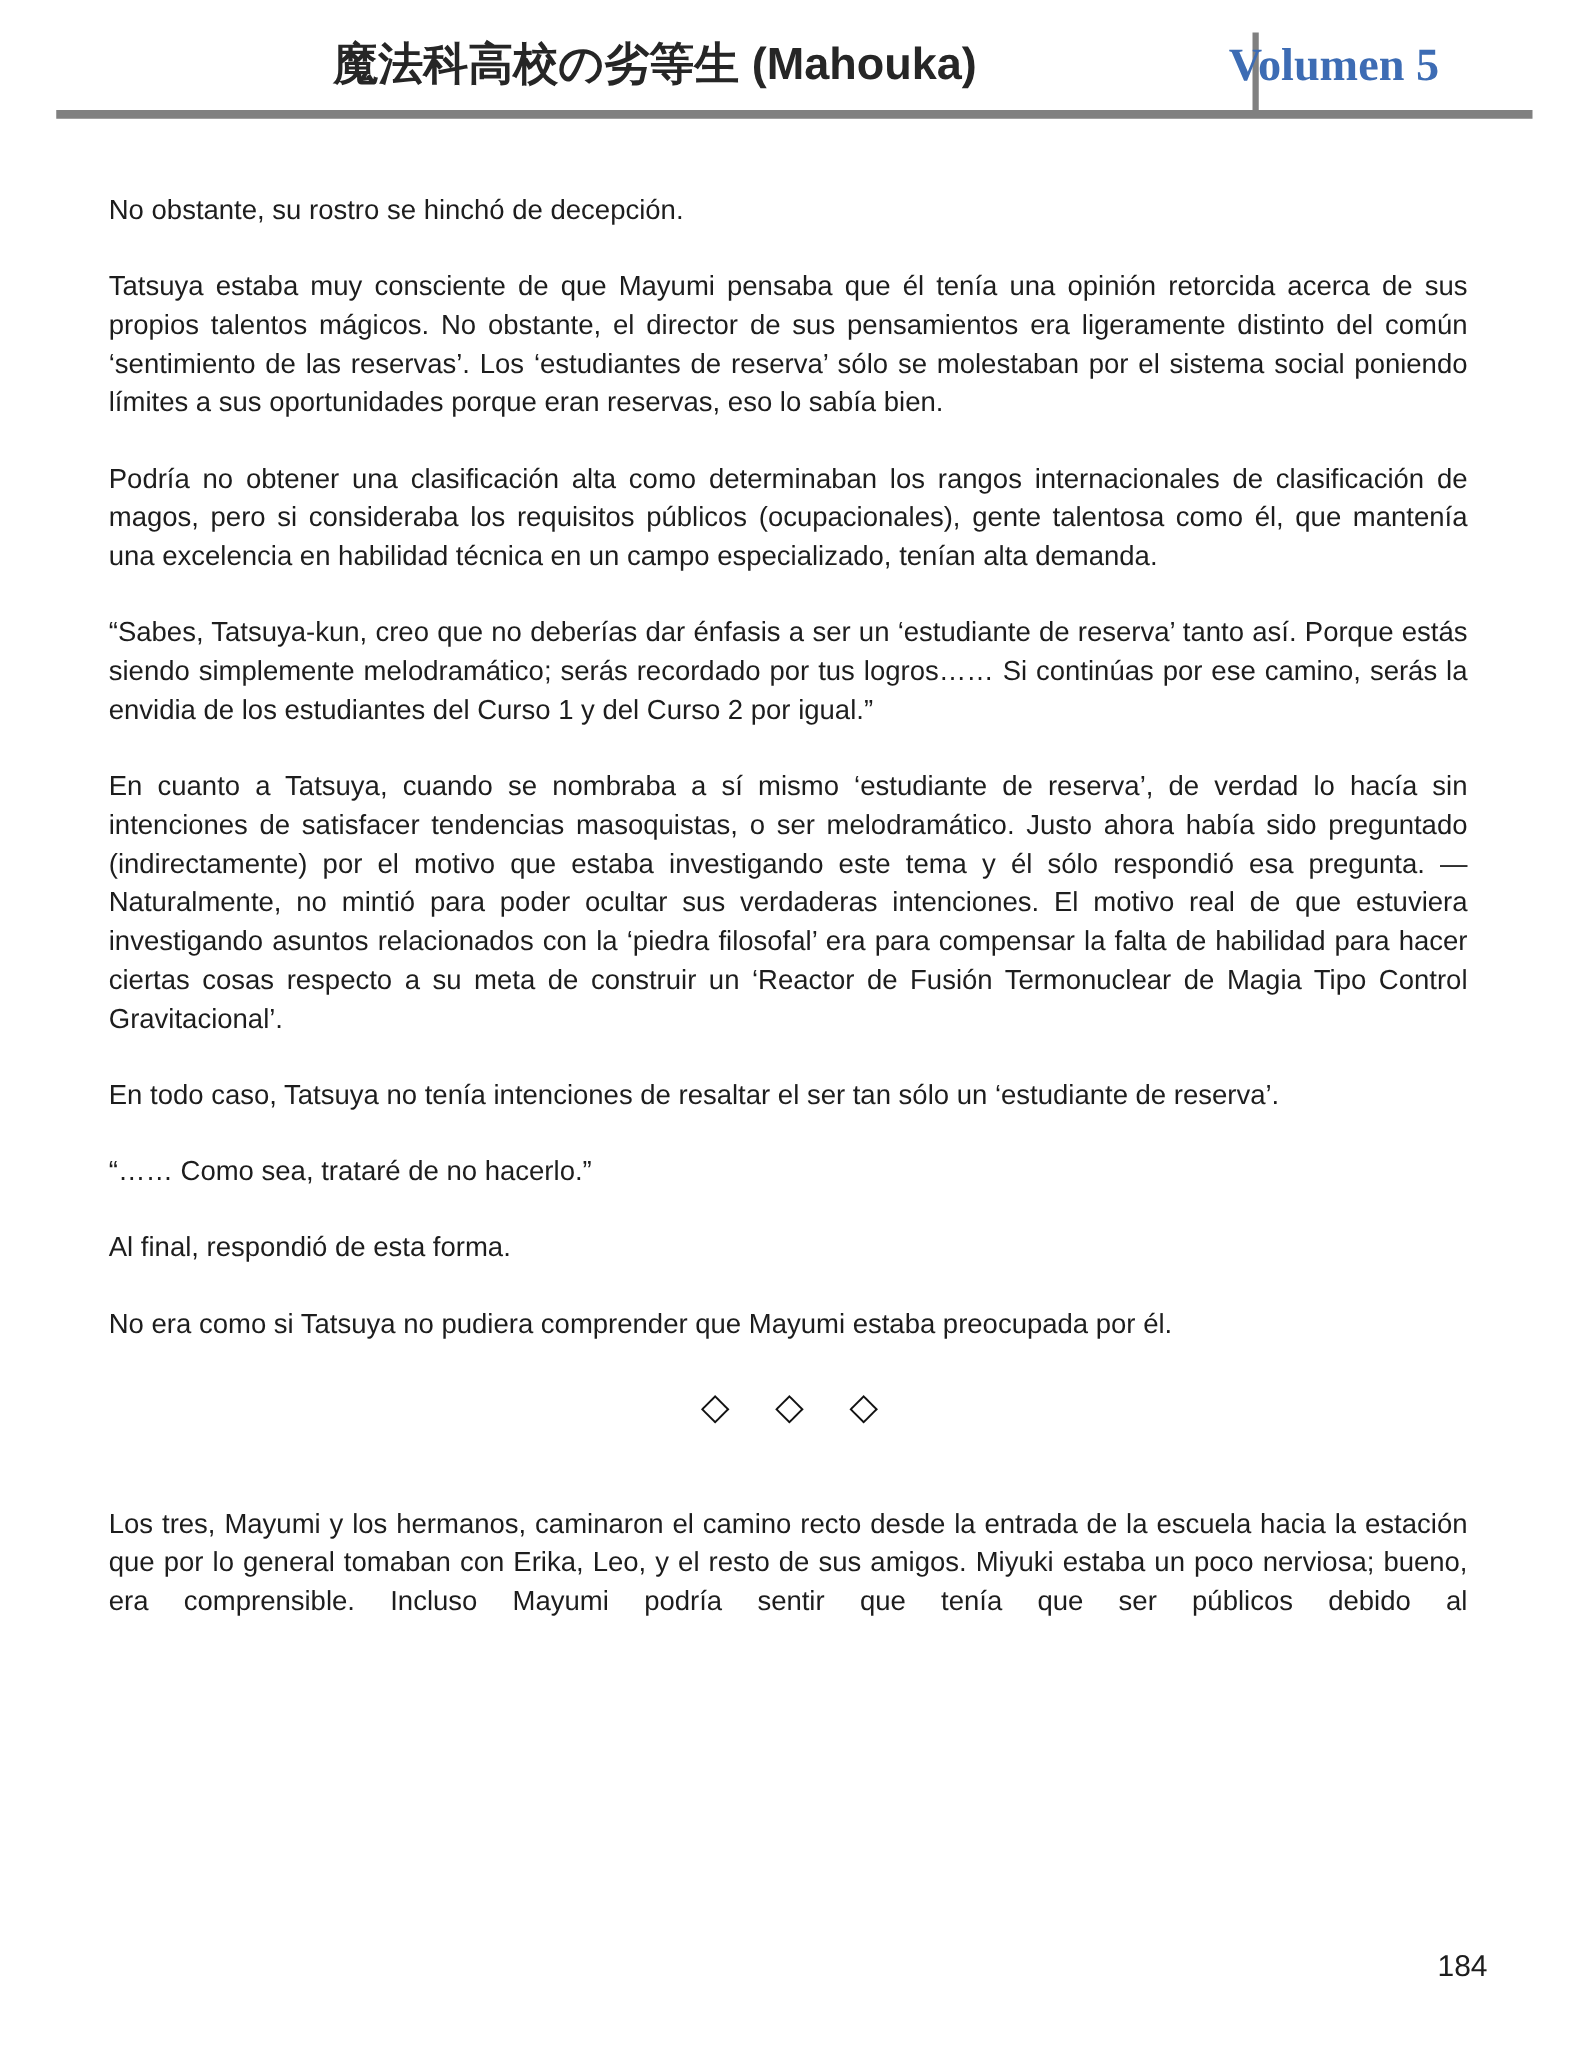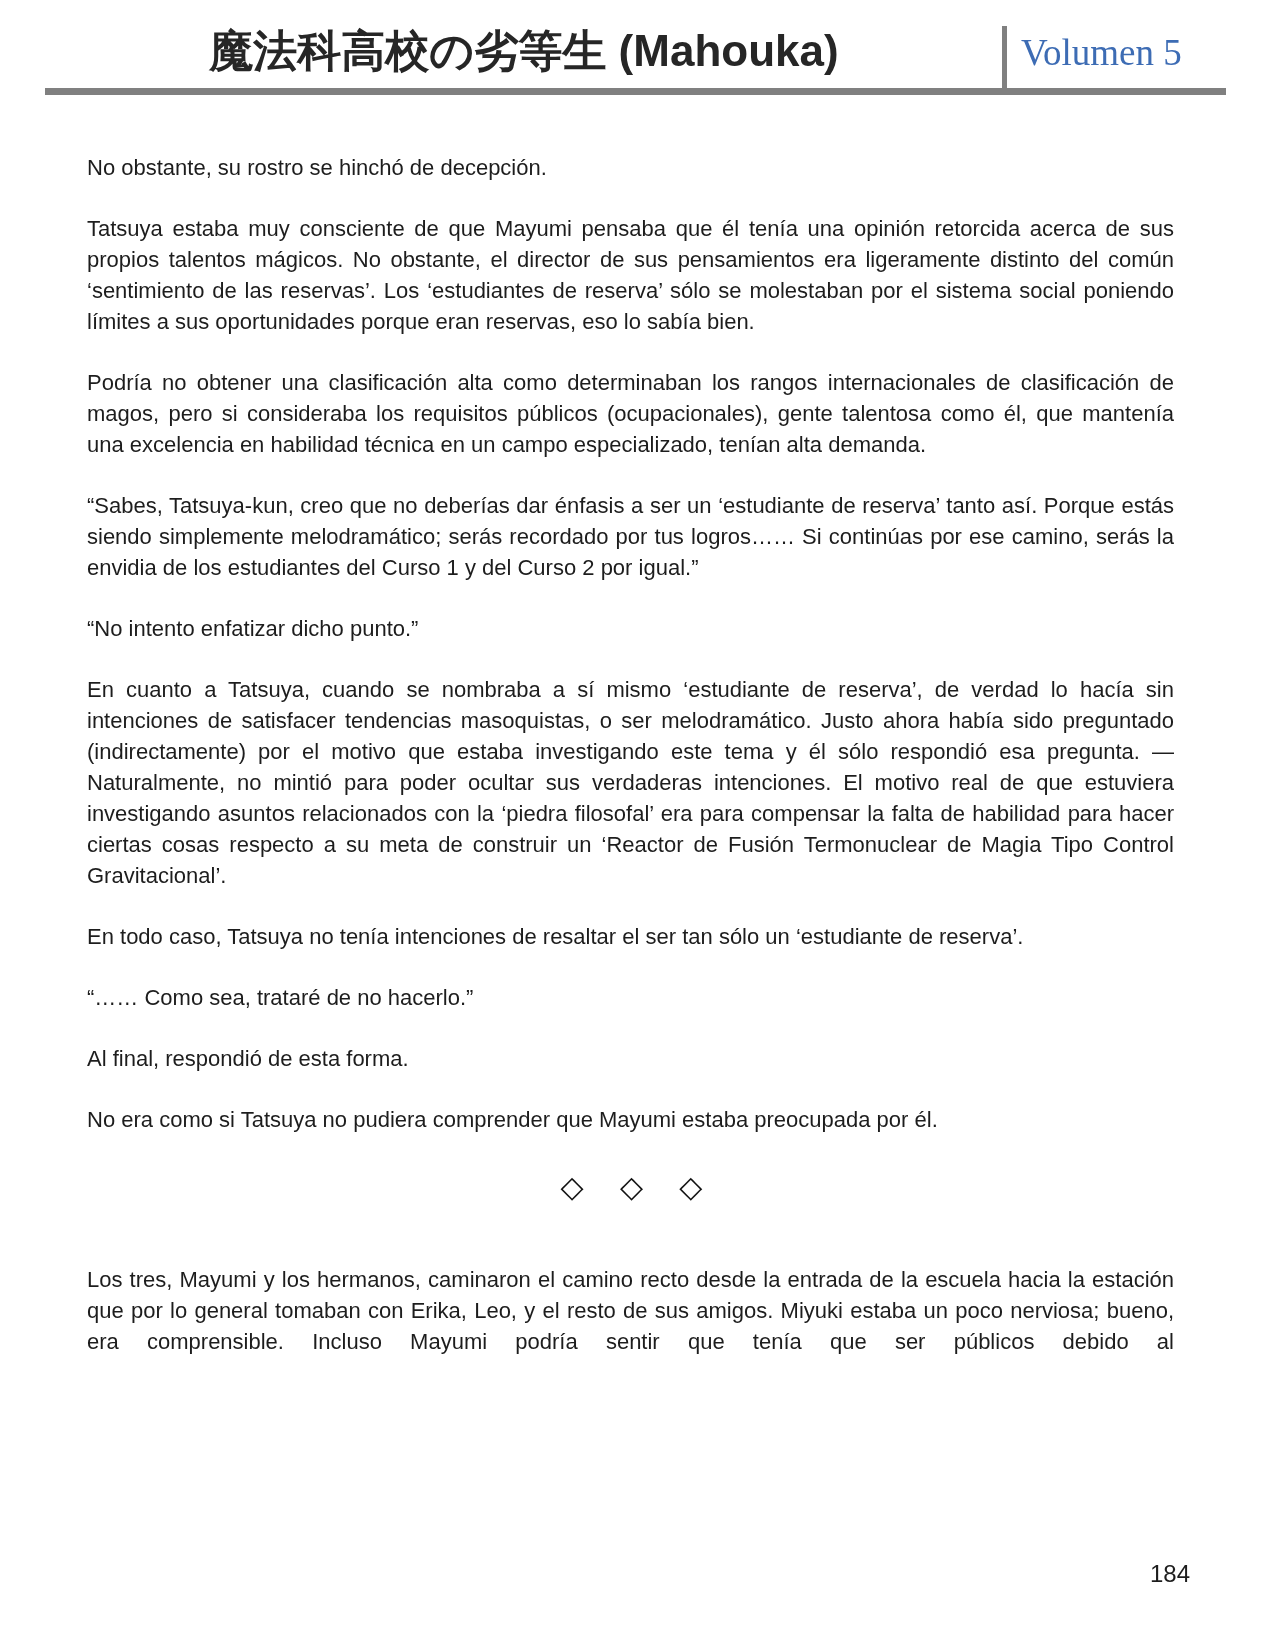--- a/index.html
+++ b/index.html
@@ -21,40 +21,40 @@
     width: 1181px;
     height: 88px;
     border-bottom: 7px solid #808080;
   }
   .header-title {
     position: absolute;
     left: 0;
     top: 26px;
     width: 958px;
     text-align: center;
-    font-size: 44px;
+    font-size: 36px;
     line-height: 50px;
     font-weight: bold;
     color: #262626;
     white-space: nowrap;
   }
   .vbar {
     position: absolute;
     left: 957px;
     top: 26px;
     bottom: 0;
     width: 5px;
     background: #808080;
   }
   .volume {
     position: absolute;
-    left: 976px;
+    left: 938px;
     top: 30px;
     font-family: "Liberation Serif", "DejaVu Serif", serif;
-    font-weight: normal;
+    font-weight: bold;
     font-size: 37px;
     line-height: 46px;
     color: #3d6cb4;
     white-space: nowrap;
   }
 
   
   .content {
     position: absolute;
     left: 87px;
@@ -98,21 +98,20 @@
     <div class="header-title">魔法科高校の劣等生 (Mahouka)</div>
     <div class="vbar"></div>
     <div class="volume">Volumen 5</div>
   </div>
 
   <div class="content">
     <p>No obstante, su rostro se hinchó de decepción.</p>
     <p>Tatsuya estaba muy consciente de que Mayumi pensaba que él tenía una opinión retorcida acerca de sus propios talentos mágicos. No obstante, el director de sus pensamientos era ligeramente distinto del común ‘sentimiento de las reservas’. Los ‘estudiantes de reserva’ sólo se molestaban por el sistema social poniendo límites a sus oportunidades porque eran reservas, eso lo sabía bien.</p>
     <p>Podría no obtener una clasificación alta como determinaban los rangos internacionales de clasificación de magos, pero si consideraba los requisitos públicos (ocupacionales), gente talentosa como él, que mantenía una excelencia en habilidad técnica en un campo especializado, tenían alta demanda.</p>
     <p>“Sabes, Tatsuya-kun, creo que no deberías dar énfasis a ser un ‘estudiante de reserva’ tanto así. Porque estás siendo simplemente melodramático; serás recordado por tus logros…… Si continúas por ese camino, serás la envidia de los estudiantes del Curso 1 y del Curso 2 por igual.”</p>
-    <p>“No intento enfatizar dicho punto.”</p>
     <p>En cuanto a Tatsuya, cuando se nombraba a sí mismo ‘estudiante de reserva’, de verdad lo hacía sin intenciones de satisfacer tendencias masoquistas, o ser melodramático. Justo ahora había sido preguntado (indirectamente) por el motivo que estaba investigando este tema y él sólo respondió esa pregunta. — Naturalmente, no mintió para poder ocultar sus verdaderas intenciones. El motivo real de que estuviera investigando asuntos relacionados con la ‘piedra filosofal’ era para compensar la falta de habilidad para hacer ciertas cosas respecto a su meta de construir un ‘Reactor de Fusión Termonuclear de Magia Tipo Control Gravitacional’.</p>
     <p>En todo caso, Tatsuya no tenía intenciones de resaltar el ser tan sólo un ‘estudiante de reserva’.</p>
     <p>“…… Como sea, trataré de no hacerlo.”</p>
     <p>Al final, respondió de esta forma.</p>
     <p>No era como si Tatsuya no pudiera comprender que Mayumi estaba preocupada por él.</p>
 
     <div class="divider">◇ ◇ ◇</div>
 
     <p class="continued">Los tres, Mayumi y los hermanos, caminaron el camino recto desde la entrada de la escuela hacia la estación que por lo general tomaban con Erika, Leo, y el resto de sus amigos. Miyuki estaba un poco nerviosa; bueno, era comprensible. Incluso Mayumi podría sentir que tenía que ser públicos debido al</p>
   </div>

